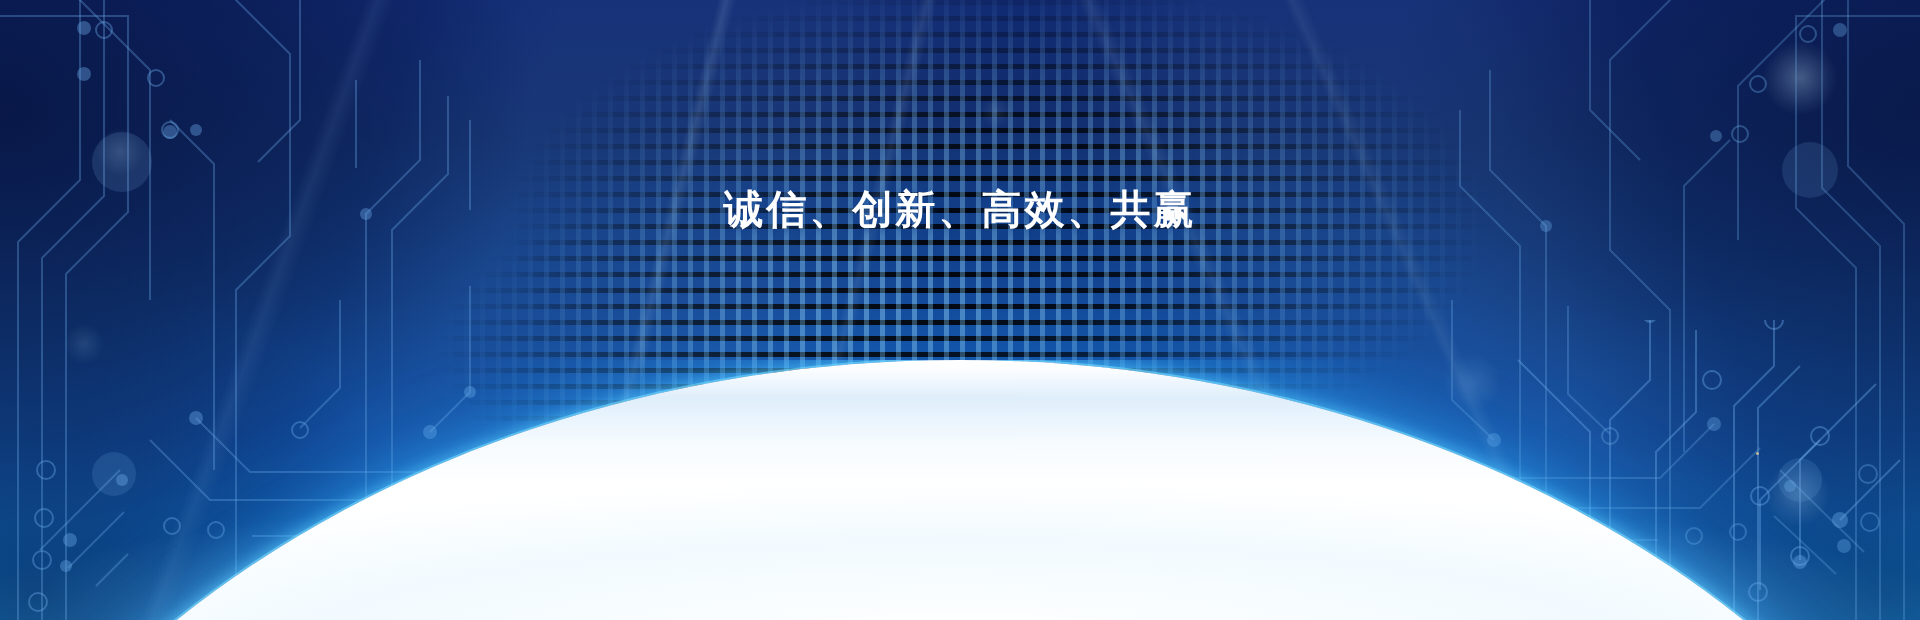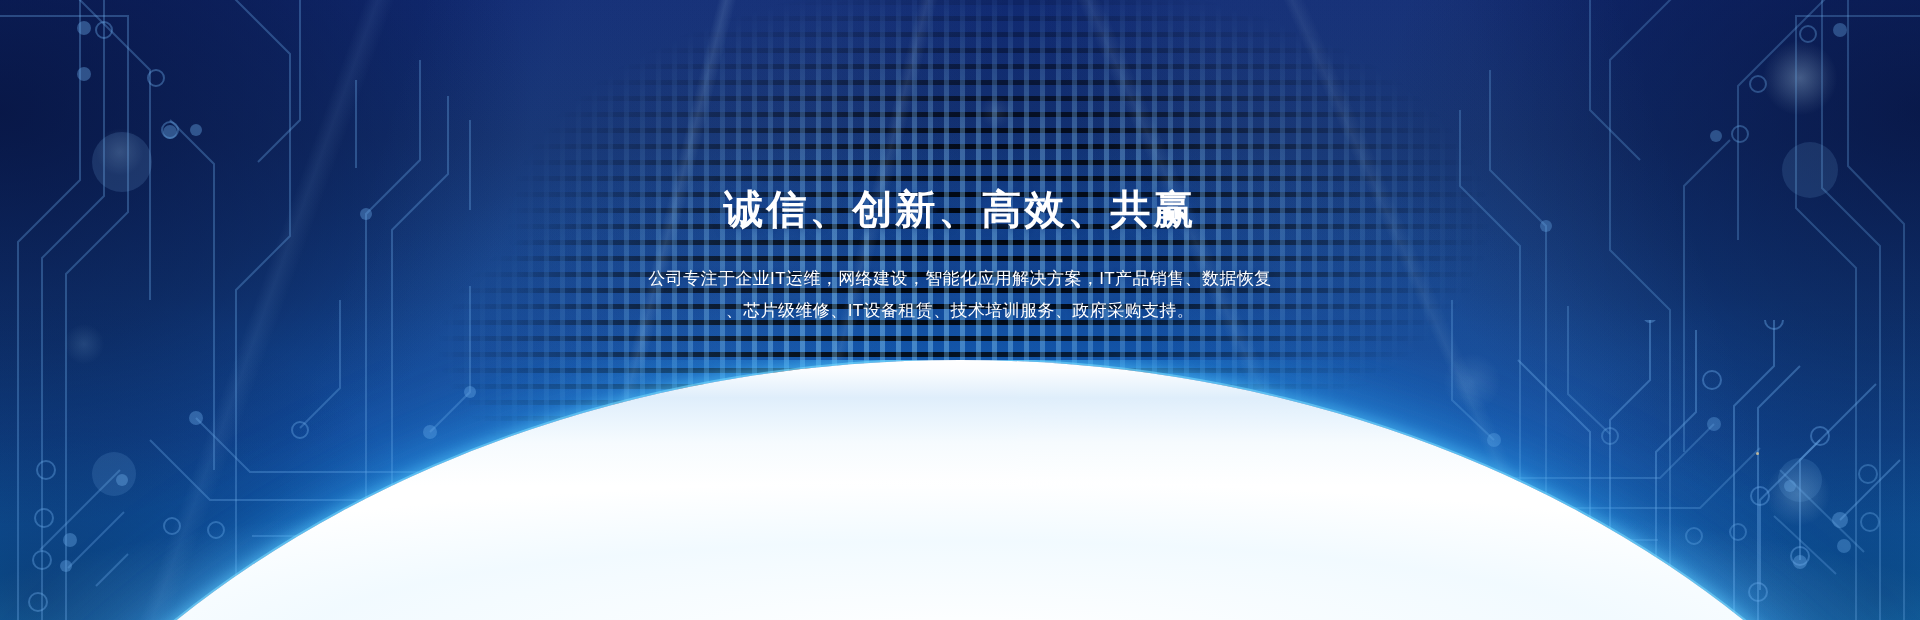--- a/index.html
+++ b/index.html
@@ -364,19 +364,15 @@
 
   <div class="globe-wrap">
     <div class="globe"></div>
     <div class="globe-haze"></div>
   </div>
 
   <div class="speck"></div>
 
   <div class="content">
     <h1 class="headline">诚信、创新、高效、共赢</h1>
-    <p class="subline">
-      <span class="srow">公司专注于企业IT运维，网络建设，智能化应用解决方案，IT产品销售、数据恢复</span>
-      <span class="srow">、芯片级维修、IT设备租赁、技术培训服务、政府采购支持。</span>
-    </p>
   </div>
 
 </div>
 
 </body></html>

